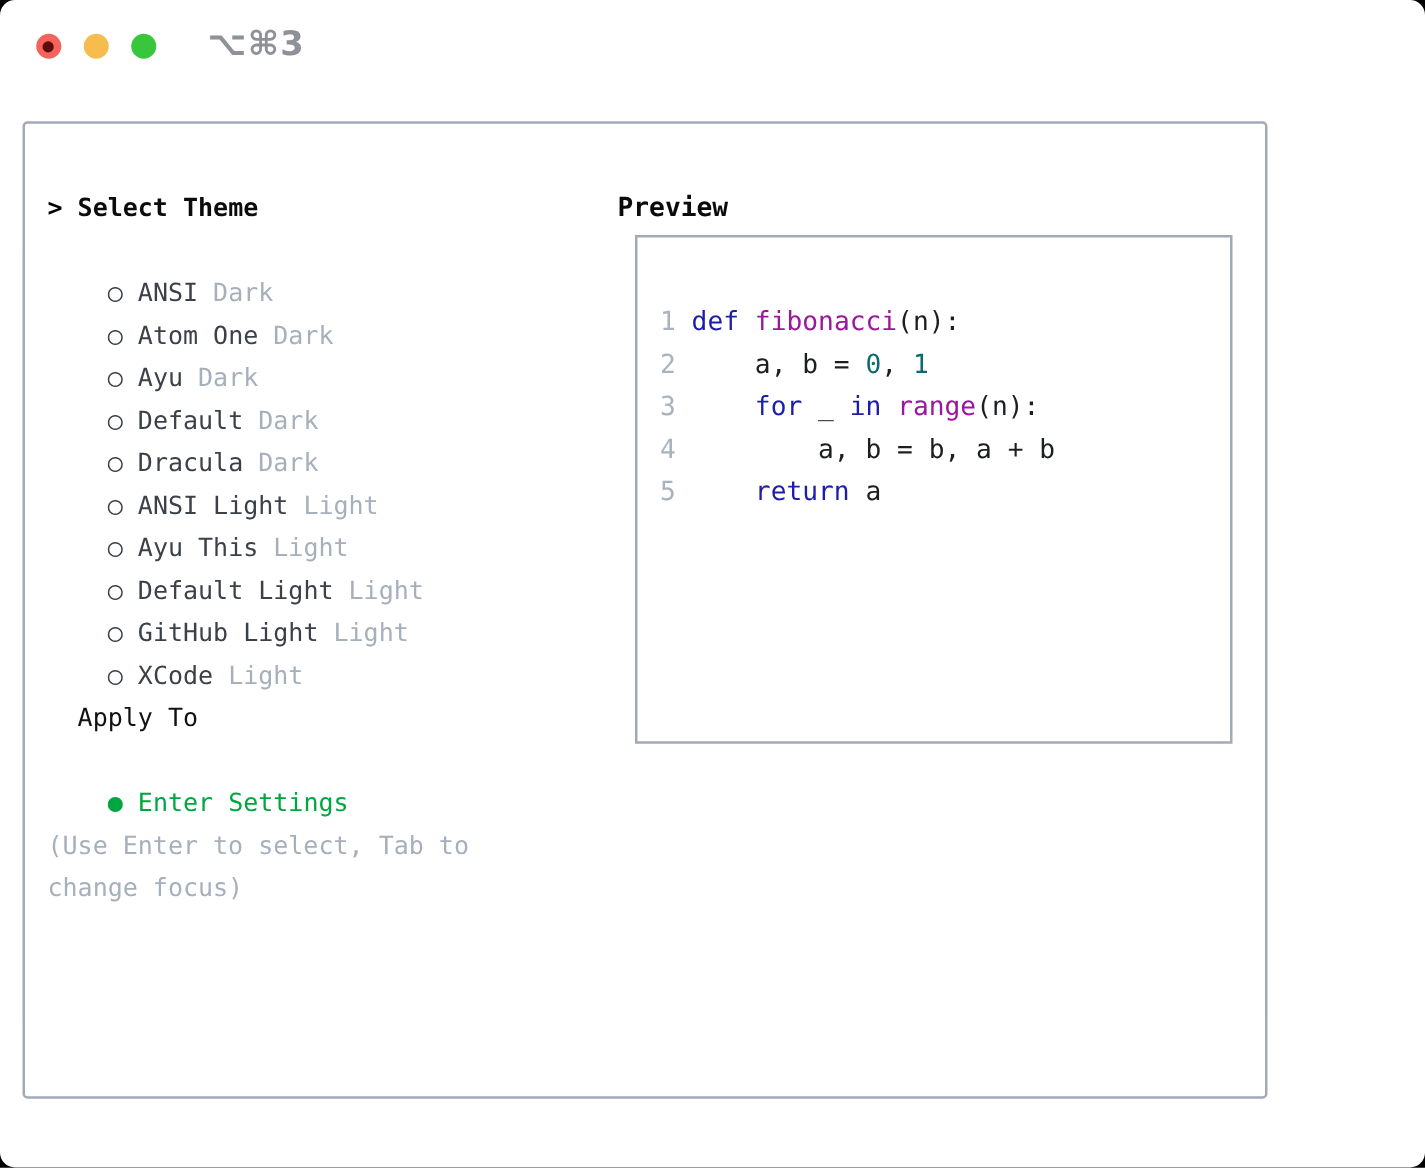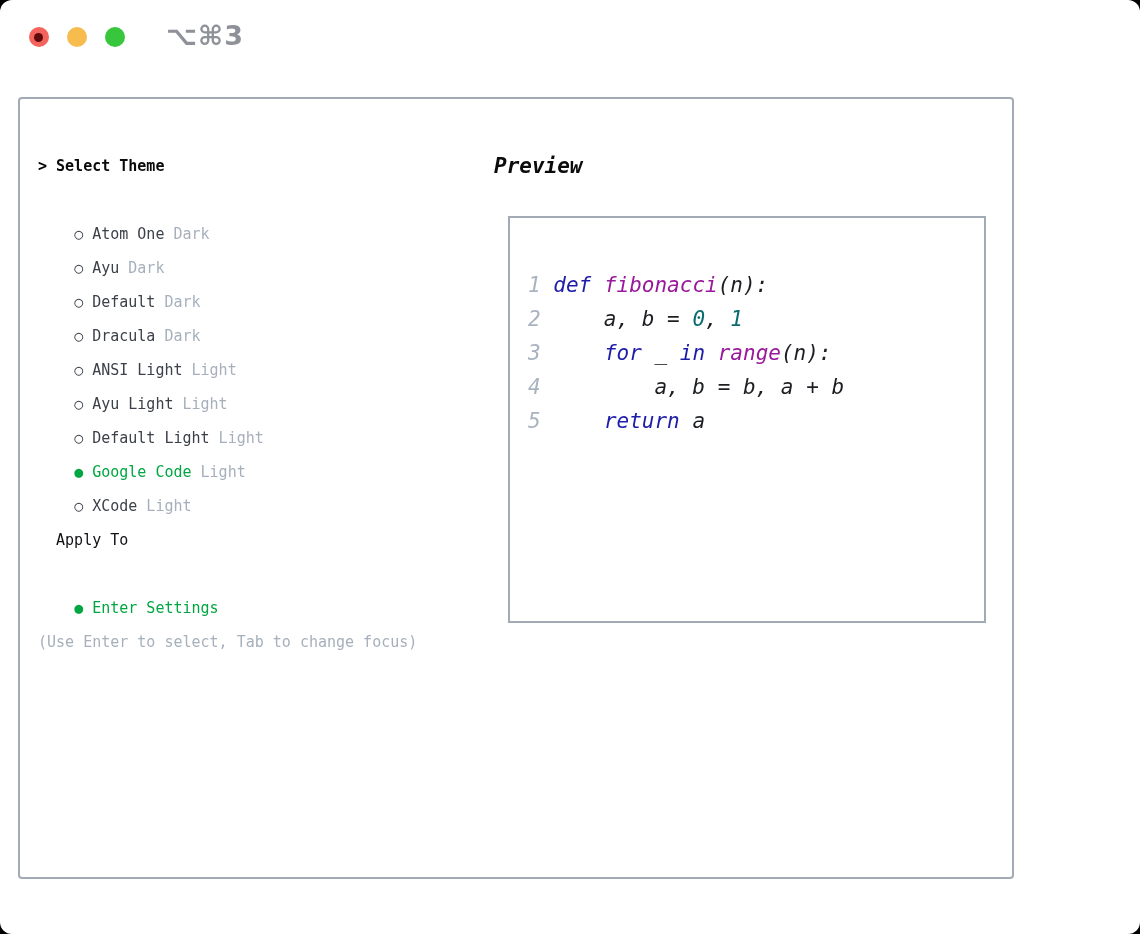--- a/index.html
+++ b/index.html
@@ -56,21 +56,21 @@
     width: 992px; height: 778px;
     border: 2px solid var(--panel_border);
     border-radius: 4px;
     background: #fff;
   }
   
   .left-col {
     position: absolute;
     left: 18px; top: 50px;
     width: 440px;
-    font-size: 15px;
+    font-size: 20px;
   }
   .row {
     height: 34px;
     line-height: 34px;
     white-space: pre;
   }
   .row.header { font-weight: bold; color: #0b0b0b; }
   .row .marker  { color: var(--name_dark); }
   .row .name    { color: var(--name_dark); }
   .row .variant { color: var(--muted_gray); }
@@ -82,31 +82,30 @@
     line-height: 34px;
     color: var(--muted_gray);
     white-space: normal;
   }
   
   .preview-col {
     position: absolute;
     left: 474px; top: 50px;
     width: 500px;
     font-size: 21px;
-    font-style: italic;
   }
   .preview-header {
     height: 34px;
     line-height: 34px;
     font-weight: bold;
     color: #0b0b0b;
   }
   .preview-box {
     box-sizing: border-box;
-    margin-top: 33px;
+    margin-top: 5px;
     margin-left: 14px;
     width: 478px;
     height: 407px;
     border: 2px solid var(--panel_border);
     background: #fff;
     padding: 50px 0 0 18px;
     overflow: hidden;
   }
   .code-line {
     height: 34px;
@@ -136,42 +135,45 @@
     <div class="window-title">⌥⌘3</div>
   </div>
 
   <div class="panel">
 
     <div class="left-col">
       <div class="row header"><span class="marker" style="color:#000">&gt;</span><span> </span><span>Select Theme</span></div>
 
       <div id="theme-list">
           <div class="row">
+    <span class="marker">○</span><span> </span><span class="name">ANSI</span><span class="variant"> Dark</span>
+  </div>
+          <div class="row">
     <span class="marker">○</span><span> </span><span class="name">Atom One</span><span class="variant"> Dark</span>
   </div>
           <div class="row">
     <span class="marker">○</span><span> </span><span class="name">Ayu</span><span class="variant"> Dark</span>
   </div>
           <div class="row">
     <span class="marker">○</span><span> </span><span class="name">Default</span><span class="variant"> Dark</span>
   </div>
           <div class="row">
     <span class="marker">○</span><span> </span><span class="name">Dracula</span><span class="variant"> Dark</span>
   </div>
           <div class="row">
     <span class="marker">○</span><span> </span><span class="name">ANSI Light</span><span class="variant"> Light</span>
   </div>
           <div class="row">
-    <span class="marker">○</span><span> </span><span class="name">Ayu Light</span><span class="variant"> Light</span>
+    <span class="marker">○</span><span> </span><span class="name">Ayu This</span><span class="variant"> Light</span>
   </div>
           <div class="row">
     <span class="marker">○</span><span> </span><span class="name">Default Light</span><span class="variant"> Light</span>
   </div>
-          <div class="row selected">
-    <span class="marker">●</span><span> </span><span class="name">Google Code</span><span class="variant"> Light</span>
+          <div class="row">
+    <span class="marker">○</span><span> </span><span class="name">GitHub Light</span><span class="variant"> Light</span>
   </div>
           <div class="row">
     <span class="marker">○</span><span> </span><span class="name">XCode</span><span class="variant"> Light</span>
   </div>
         </div>
 
       <div class="spacer"></div>
 
       <div class="row section-header"><span class="marker">&nbsp;</span><span> </span><span>Apply To</span></div>
 

